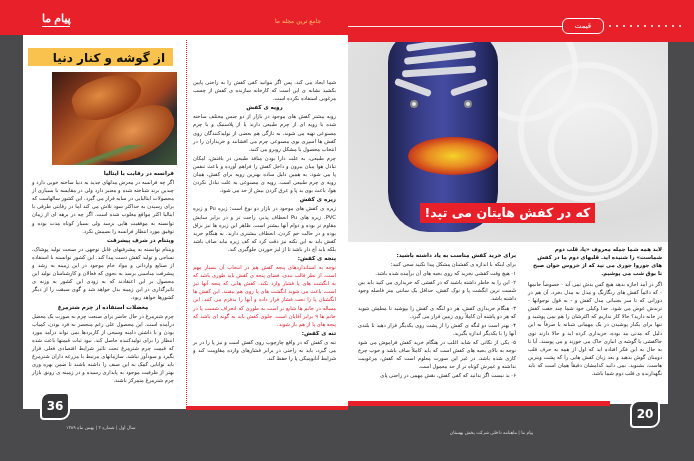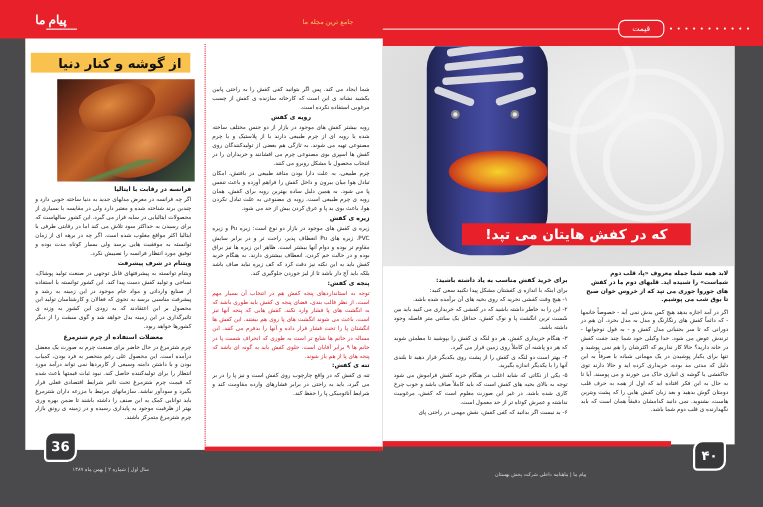--- a/index.html
+++ b/index.html
@@ -9,21 +9,21 @@
   .spread { position: absolute; left: 0; top: 0; width: 694px; height: 461px; background: #4a4a4c; }
 
   
   .top-band { position: absolute; left: 0; top: 0; width: 694px; height: 42px; background: #e8202a; }
 
   
   .page-left { position: absolute; left: 23px; top: 35px; width: 325px; height: 374px; background: #ffffff; }
   .page-right { position: absolute; left: 348px; top: 42px; width: 320px; height: 362px; background: #ffffff; }
 
   
-  .logo { position: absolute; left: 32px; top: 12px; color: #fff; font-weight: bold; font-size: 11px; font-family: Liberation Serif, serif; letter-spacing: -0.5px; }
+  .logo { position: absolute; left: 42px; top: 12px; color: #fff; font-weight: bold; font-size: 11px; font-family: Liberation Sans, sans-serif; letter-spacing: -0.5px; }
   .logo-underline { position: absolute; left: 42px; top: 26px; width: 28px; height: 1px; background: #fff; }
   .left-kicker { position: absolute; left: 275px; top: 17px; color: #f6c86a; font-size: 6px; direction: rtl; }
   .header-line { position: absolute; left: 348px; top: 26px; width: 215px; height: 1px; background: #fff; opacity: .9; }
   .section-pill { position: absolute; left: 562px; top: 18px; width: 42px; height: 16px; border: 1px solid #fff; border-radius: 6px; color: #fff; font-size: 7px; text-align: center; line-height: 14px; direction: rtl; }
   .header-dots { position: absolute; left: 609px; top: 25px; display: flex; gap: 5px; }
   .header-dots span { width: 2px; height: 2px; border-radius: 50%; background: #fff; display: block; }
 
   
   .left-strip { position: absolute; left: 0; top: 35px; width: 23px; height: 374px; background: #4a4a4c; }
 
@@ -50,21 +50,21 @@
 
   
   .sneaker-area { position: absolute; left: 348px; top: 42px; width: 320px; height: 200px; background: radial-gradient(ellipse at 70% 30%, #f2f2f2, #dcdcdc 60%, #e8e8e8 100%); overflow: hidden; }
   .sneaker { position: absolute; left: 40px; top: -10px; width: 110px; height: 200px; background: linear-gradient(90deg, #1f2350 0%, #3a3f8c 30%, #454ca0 50%, #2f3478 80%, #1a1d45 100%); border-radius: 30px 30px 40px 40px; }
   .lace { position: absolute; height: 7px; background: #d8d8e0; border-radius: 4px; }
   .eye { position: absolute; width: 8px; height: 8px; border-radius: 50%; background: #e5e5ea; border: 2px solid #888; }
   .heart { position: absolute; left: 20px; top: 105px; width: 90px; height: 38px; border-radius: 50%; background: radial-gradient(ellipse at 50% 50%, #f5d22a 0%, #e88a22 40%, #c22a1a 75%, #7a1a10 100%); }
   .swirl { position: absolute; border-radius: 50%; border: 6px solid #f4f4f4; opacity: .8; }
 
   
-  .headline-box { position: absolute; left: 420px; top: 203px; width: 208px; height: 20px; background: #e8202a; color: #fff; font-weight: bold; font-size: 12.5px; direction: rtl; text-align: center; line-height: 20px; }
+  .headline-box { position: absolute; left: 420px; top: 203px; width: 175px; height: 20px; background: #e8202a; color: #fff; font-weight: bold; font-size: 12.5px; direction: rtl; text-align: center; line-height: 20px; }
   .headline-big { position: absolute; left: 525px; top: 205px; width: 100px; color: #e8202a; font-weight: bold; font-size: 30px; direction: rtl; text-align: right; line-height: 40px; letter-spacing: -1px; }
 
   .lead { position: absolute; left: 528px; top: 245px; width: 134px; direction: rtl; text-align: right; font-size: 5.4px; line-height: 8px; color: #111; font-weight: bold; }
   .col-right-a { left: 528px; top: 280px; width: 134px; }
   .col-right-b { left: 358px; top: 250px; width: 158px; }
 
   .right-strip { position: absolute; left: 668px; top: 42px; width: 26px; height: 419px; background: #4a4a4c; }
 
   
   .red-rule-left { position: absolute; left: 186px; top: 406px; width: 162px; height: 4px; background: #e8202a; }
@@ -172,15 +172,15 @@
     <p>۱- هیچ وقت کفشی نخرید که روی بخیه های آن برآمده شده باشد.</p>
     <p>۲- این را به خاطر داشته باشید که در کفشی که خریداری می کنید باید بین شَست ترین انگشت پا و نوک کفش، حداقل یک سانتی متر فاصله وجود داشته باشد.</p>
     <p>۳- هنگام خریداری کفش، هر دو لنگه ی کفش را بپوشید تا مطمئن شوید که هر دو پاشنه آن کاملاً روی زمین قرار می گیرد.</p>
     <p>۴- بهتر است دو لنگه ی کفش را از پشت روی یکدیگر قرار دهید تا بلندی آنها را با یکدیگر اندازه بگیرید.</p>
     <p>۵- یکی از نکاتی که شاید اغلب در هنگام خرید کفش فراموش می شود توجه به بالای بخیه های کفش است که باید کاملاً صاف باشد و خوب چرخ کاری شده باشد، در غیر این صورت معلوم است که کفش، مرغوبیت نداشته و عمرش کوتاه تر از حد معمول است.</p>
     <p>۶- بد نیست اگر بدانید که کفی کفش، نقش مهمی در راحتی پای</p>
   </div>
 
   <div class="right-strip"></div>
   <div class="red-rule-right"></div>
-  <div class="page-num page-num-right">۴۰</div>
+  <div class="page-num page-num-right">20</div>
   <div class="footer-text footer-right">پیام ما | ماهنامه داخلی شرکت پخش بهستان</div>
 </div>
 
 </body></html>

